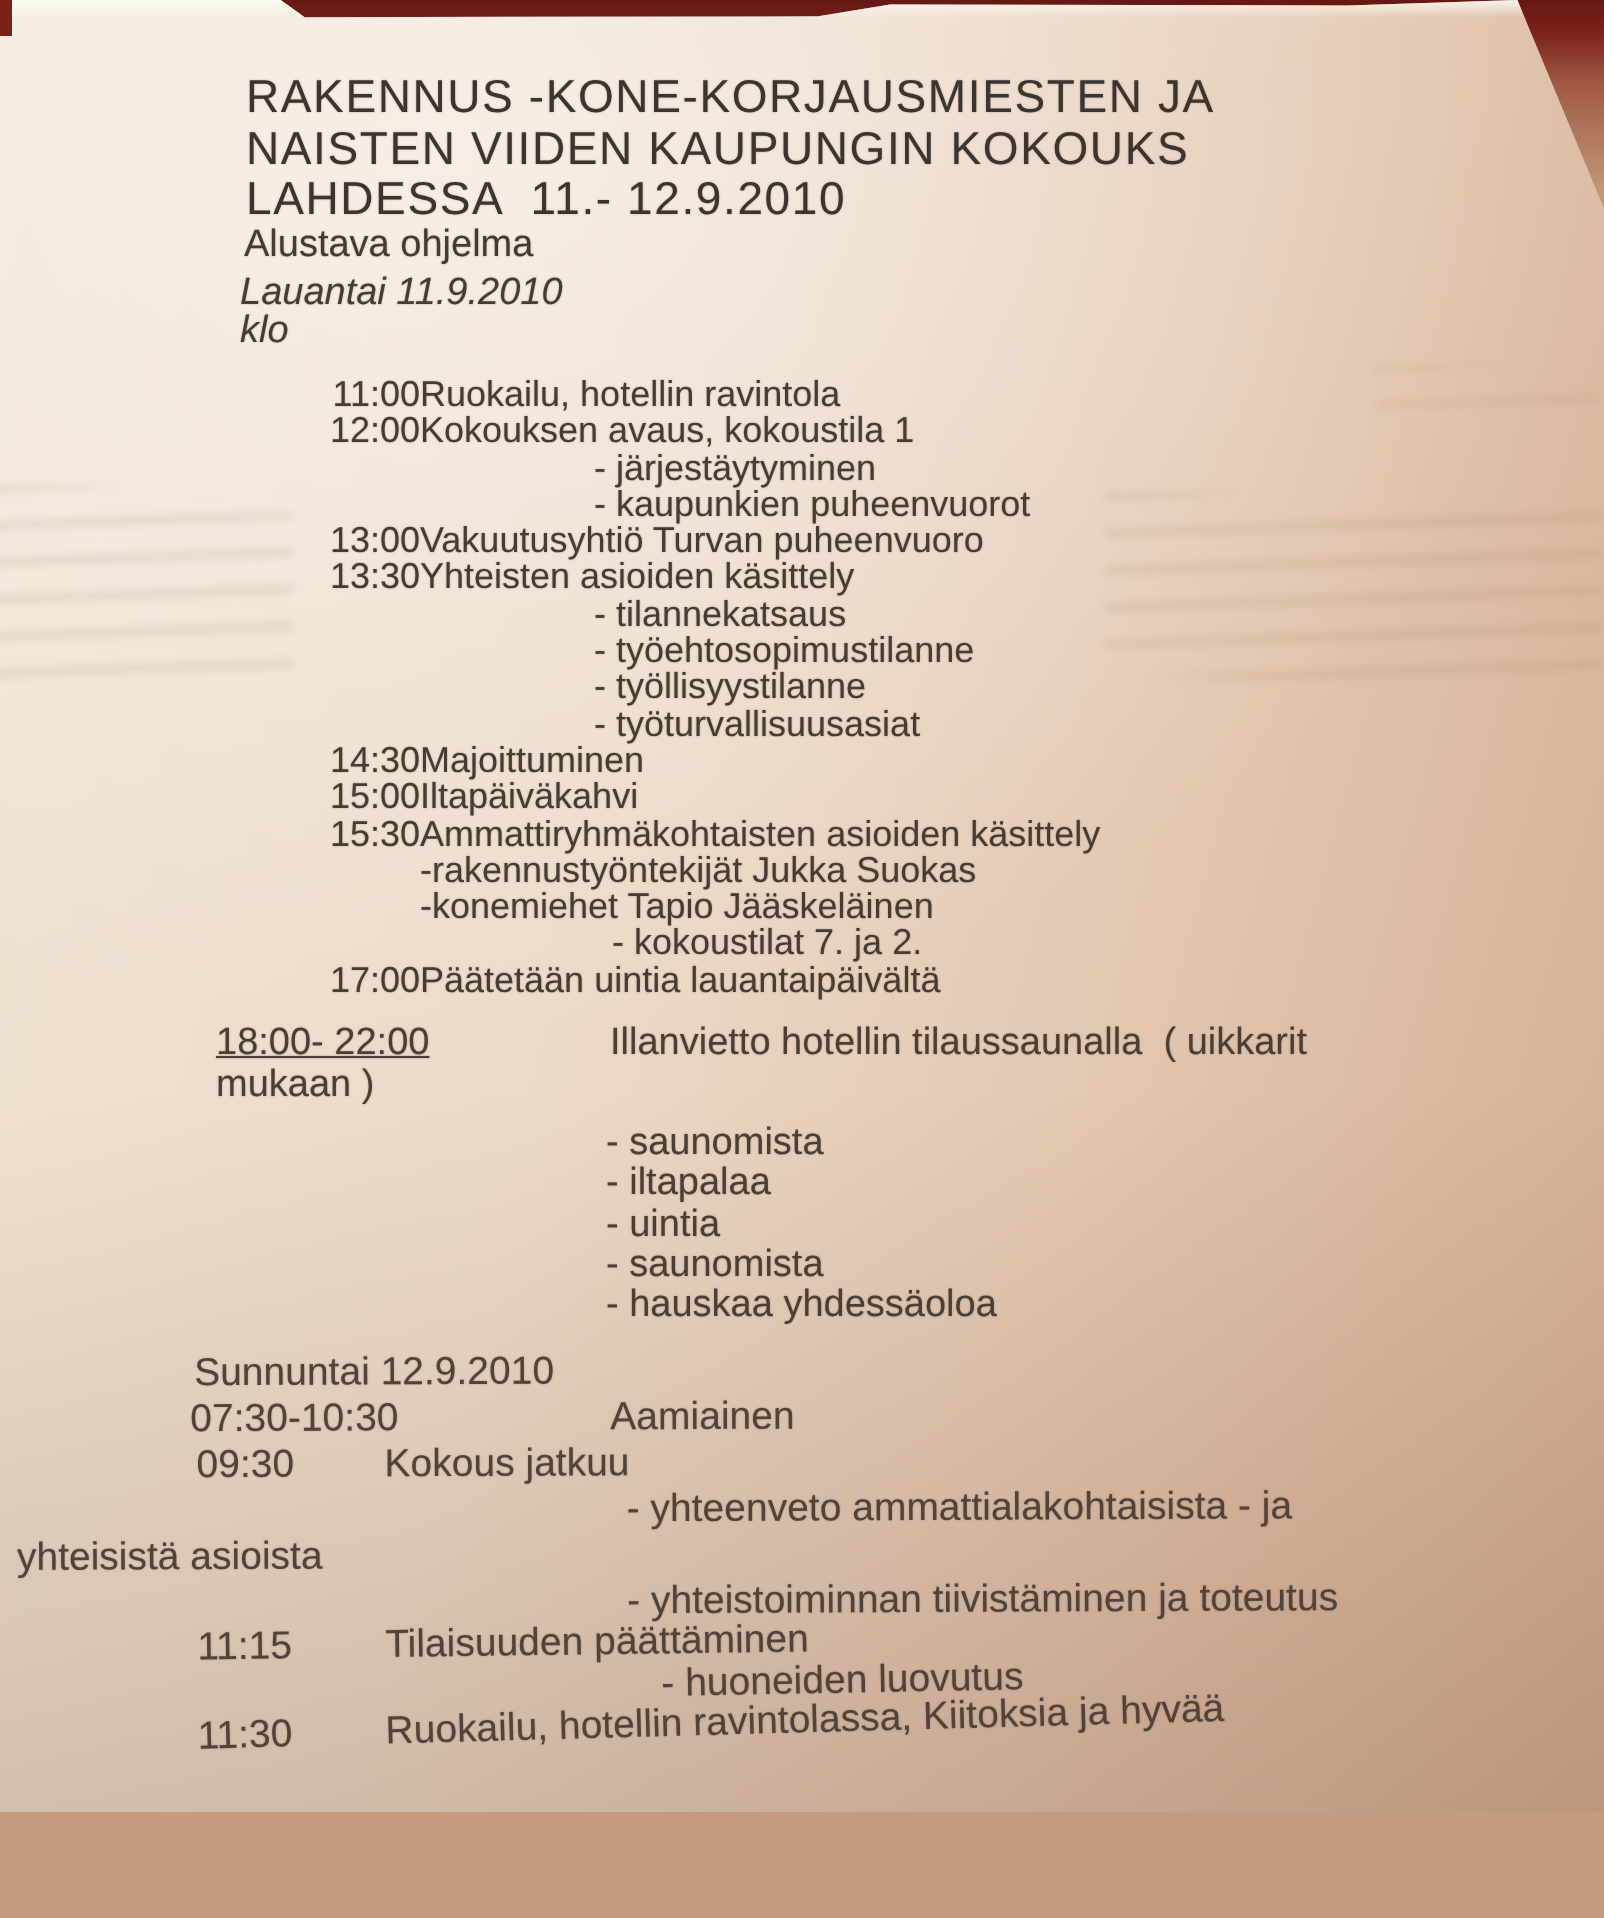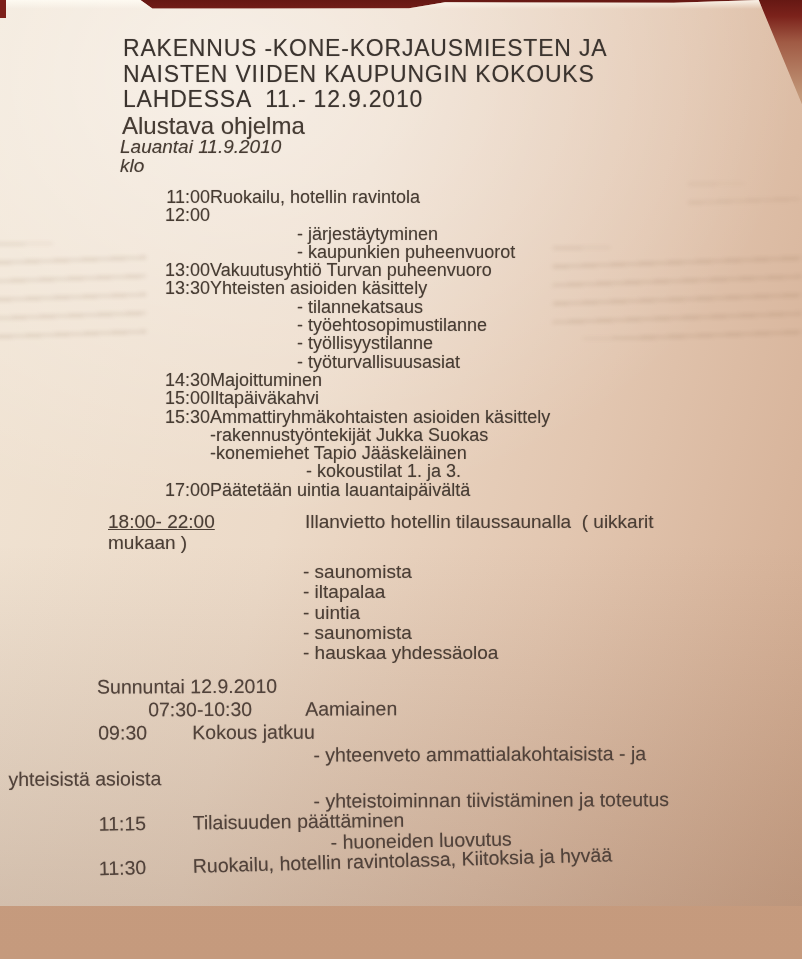--- a/index.html
+++ b/index.html
@@ -23,21 +23,21 @@
     content:'';position:absolute;left:0;right:0;top:0;height:9px;
     background:linear-gradient(to bottom, rgba(255,252,244,.85), rgba(255,252,244,0));
   }
   .red-sliver{position:absolute;left:0;top:0;width:6px;height:18px;background:#7c1f19;z-index:3;}
 
   
   .content{position:absolute;inset:0;color:#473c33;text-shadow:0 0 1px rgba(60,48,40,.35);}
   .content span, .content .pre{white-space:pre;}
 
   .title{position:absolute;top:36px;left:123px;font-size:23px;line-height:25.5px;letter-spacing:.8px;color:#3b342f;}
-  .subtitle{position:absolute;top:112px;left:122px;font-size:24px;color:#453b33;}
+  .subtitle{position:absolute;top:112px;left:122px;font-size:19px;color:#453b33;}
   .sat-head{position:absolute;top:137px;left:120px;font-size:19px;line-height:19px;font-style:italic;}
 
   .rows{position:absolute;left:0;right:0;text-align:right;}
   #sat-rows{top:187px;}
   .line{display:flex;align-items:flex-start;}
   #sat-rows .line{height:18.3px;font-size:18px;}
   #sat-rows .tm{margin-left:118px;width:92px;flex:none;}
   #sat-rows .st-sub .tx{margin-left:297px;}
   #sat-rows .st-sub2 .tx{margin-left:306px;}
   #sat-rows .st-cont .tx{margin-left:210px;}
@@ -45,21 +45,21 @@
   .evening{position:absolute;top:511px;left:0;right:0;font-size:19px;line-height:21px;color:#4b3e35;}
   .evening .ev-time{margin-left:108px;width:197px;display:inline-block;text-decoration:underline;}
   .evening .ev2{margin-left:108px;}
   .ev-items{margin-top:8px;}
   .ev-items .line{height:20.3px;}
   .ev-items .tx{margin-left:303px;}
 
   .sunday{position:absolute;top:676px;left:0;right:0;color:#51423a;transform:rotate(-0.25deg);transform-origin:left top;}
   .sun-head{font-size:19.5px;margin-left:97px;height:23px;}
   #sun-rows .line{height:23px;font-size:19.5px;transform-origin:left center;}
-  #sun-rows .st-wide .tm{margin-left:95px;width:210px;flex:none;text-align:center;}
+  #sun-rows .st-wide .tm{margin-left:95px;width:210px;flex:none;}
   #sun-rows .st-narrow .tm{margin-left:98px;width:94px;flex:none;}
   #sun-rows .st-sub .tx{margin-left:313px;}
   #sun-rows .st-flush .tx{margin-left:8px;}
   #sun-rows .st-sub2 .tx{margin-left:330px;}
   #sun-rows .line:nth-child(6){transform:rotate(-0.5deg);}
   #sun-rows .line:nth-child(7){transform:rotate(-0.8deg);}
   #sun-rows .line:nth-child(8){transform:rotate(-1.3deg);}
 
   
   .smudge{position:absolute;filter:blur(2px);opacity:.5;
@@ -94,20 +94,21 @@
         <div class="pre">klo</div>
       </div>
 
       <div id="sat-rows" class="rows">
           <div class="line st-main">
             <span class="tm">11:00</span>
             <span class="tx">Ruokailu, hotellin ravintola</span>
           </div>
           <div class="line st-main">
             <span class="tm">12:00</span>
+            <span class="tx">Kokouksen avaus, kokoustila 1</span>
           </div>
           <div class="line st-sub">
             <span class="tx">- järjestäytyminen</span>
           </div>
           <div class="line st-sub">
             <span class="tx">- kaupunkien puheenvuorot</span>
           </div>
           <div class="line st-main">
             <span class="tm">13:00</span>
             <span class="tx">Vakuutusyhtiö Turvan puheenvuoro</span>
@@ -140,21 +141,21 @@
             <span class="tm">15:30</span>
             <span class="tx">Ammattiryhmäkohtaisten asioiden käsittely</span>
           </div>
           <div class="line st-cont">
             <span class="tx">-rakennustyöntekijät Jukka Suokas</span>
           </div>
           <div class="line st-cont">
             <span class="tx">-konemiehet Tapio Jääskeläinen</span>
           </div>
           <div class="line st-sub2">
-            <span class="tx">- kokoustilat 1. ja 3.</span>
+            <span class="tx">- kokoustilat 7. ja 2.</span>
           </div>
           <div class="line st-main">
             <span class="tm">17:00</span>
             <span class="tx">Päätetään uintia lauantaipäivältä</span>
           </div>
         </div>
 
       <div class="evening">
         <div class="line">
           <span class="ev-time">18:00- 22:00</span>

